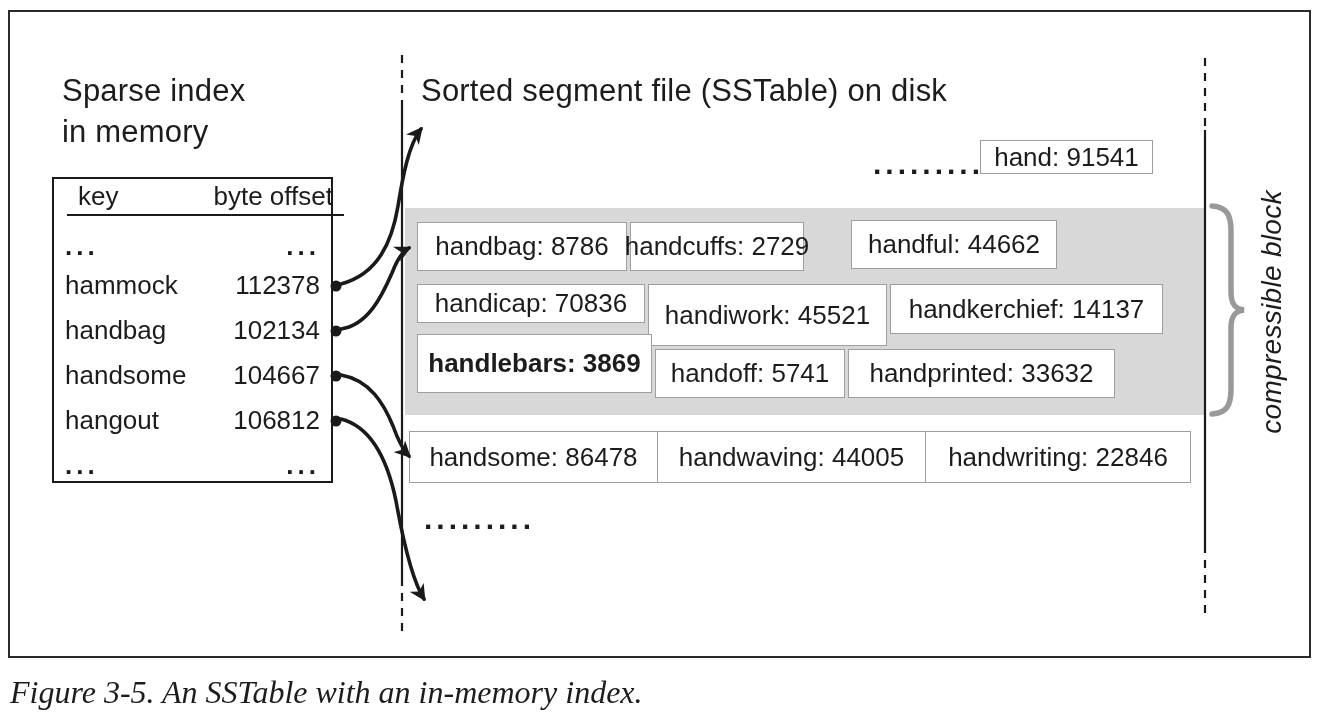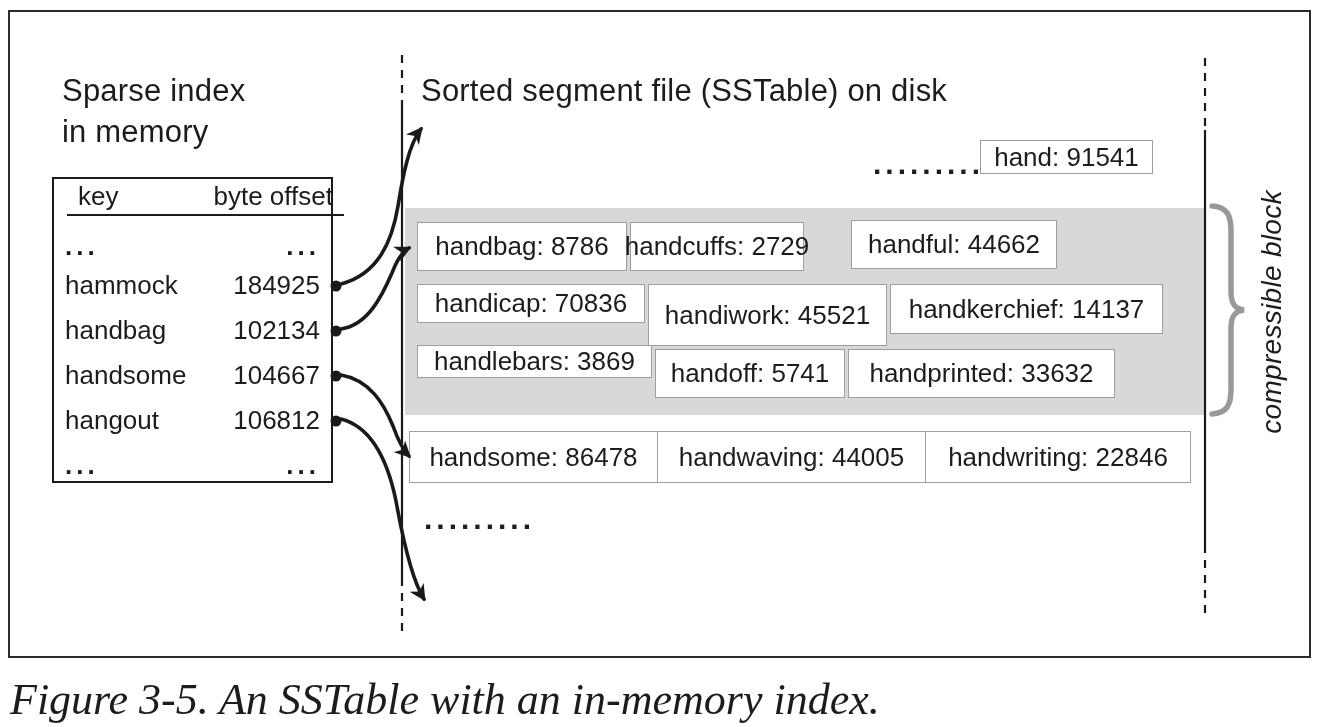--- a/index.html
+++ b/index.html
@@ -23,21 +23,21 @@
   .box{border:1.5px solid #9e9e9e;background:#fff;box-sizing:border-box;display:flex;align-items:center;justify-content:center;
        font-size:26px;white-space:nowrap;z-index:2;}
   
   .dotrun{font-size:30px;font-weight:bold;letter-spacing:4px;z-index:2;}
   
   #compress-label{left:1272px;top:312px;transform:translate(-50%,-50%) rotate(-90deg);white-space:nowrap;
                   font-style:italic;font-size:28px;letter-spacing:.3px;z-index:2;}
   
   #overlay{left:0;top:0;width:1322px;height:727px;z-index:3;pointer-events:none;}
   
-  #caption{left:10px;top:674px;font-family:"Liberation Serif","DejaVu Serif",serif;font-style:italic;font-size:44px;z-index:2;}
+  #caption{left:10px;top:674px;font-family:"Liberation Serif","DejaVu Serif",serif;font-style:italic;font-size:32px;z-index:2;}
 </style>
 </head>
 <body>
 
 <div id="stage">
 
   <div id="frame" class="abs"></div>
 
   <div class="abs h-title" style="left:62px;top:70px;">
     <div>Sparse index</div>
@@ -50,21 +50,21 @@
     <div id="idx-head">
       <span>key</span>
       <span>byte offset</span>
     </div>
     <div class="trow" style="top:52px;">
       <span class="dots3">...</span>
       <span class="dots3">...</span>
     </div>
     <div class="trow" style="top:91px;">
       <span>hammock</span>
-      <span>184925</span>
+      <span>112378</span>
     </div>
     <div class="trow" style="top:136px;">
       <span>handbag</span>
       <span>102134</span>
     </div>
     <div class="trow" style="top:181px;">
       <span>handsome</span>
       <span>104667</span>
     </div>
     <div class="trow" style="top:226px;">
@@ -83,21 +83,21 @@
   <div class="abs box" style="left:980px;top:140px;width:173px;height:34px;">hand: 91541</div>
 
   <div class="abs box" style="left:417px;top:222px;width:210px;height:49px;">handbag: 8786</div>
   <div class="abs box" style="left:630px;top:222px;width:174px;height:49px;">handcuffs: 2729</div>
   <div class="abs box" style="left:851px;top:220px;width:206px;height:49px;">handful: 44662</div>
 
   <div class="abs box" style="left:417px;top:284px;width:228px;height:39px;">handicap: 70836</div>
   <div class="abs box" style="left:648px;top:284px;width:239px;height:62px;">handiwork: 45521</div>
   <div class="abs box" style="left:890px;top:284px;width:273px;height:50px;">handkerchief: 14137</div>
 
-  <div class="abs box" style="left:417px;top:345px;width:235px;height:33px;">handlebars: 3869</div>
+  <div class="abs box" style="left:417px;top:334px;width:235px;height:59px;font-weight:bold;">handlebars: 3869</div>
   <div class="abs box" style="left:655px;top:349px;width:190px;height:49px;">handoff: 5741</div>
   <div class="abs box" style="left:848px;top:349px;width:267px;height:49px;">handprinted: 33632</div>
 
   <div class="abs box" style="left:409px;top:431px;width:249px;height:52px;">handsome: 86478</div>
   <div class="abs box" style="left:656.5px;top:431px;width:270px;height:52px;">handwaving: 44005</div>
   <div class="abs box" style="left:925px;top:431px;width:266px;height:52px;">handwriting: 22846</div>
 
   <div class="abs dotrun" style="left:424px;top:502px;">.........</div>
 
   <div id="compress-label" class="abs">compressible block</div>

